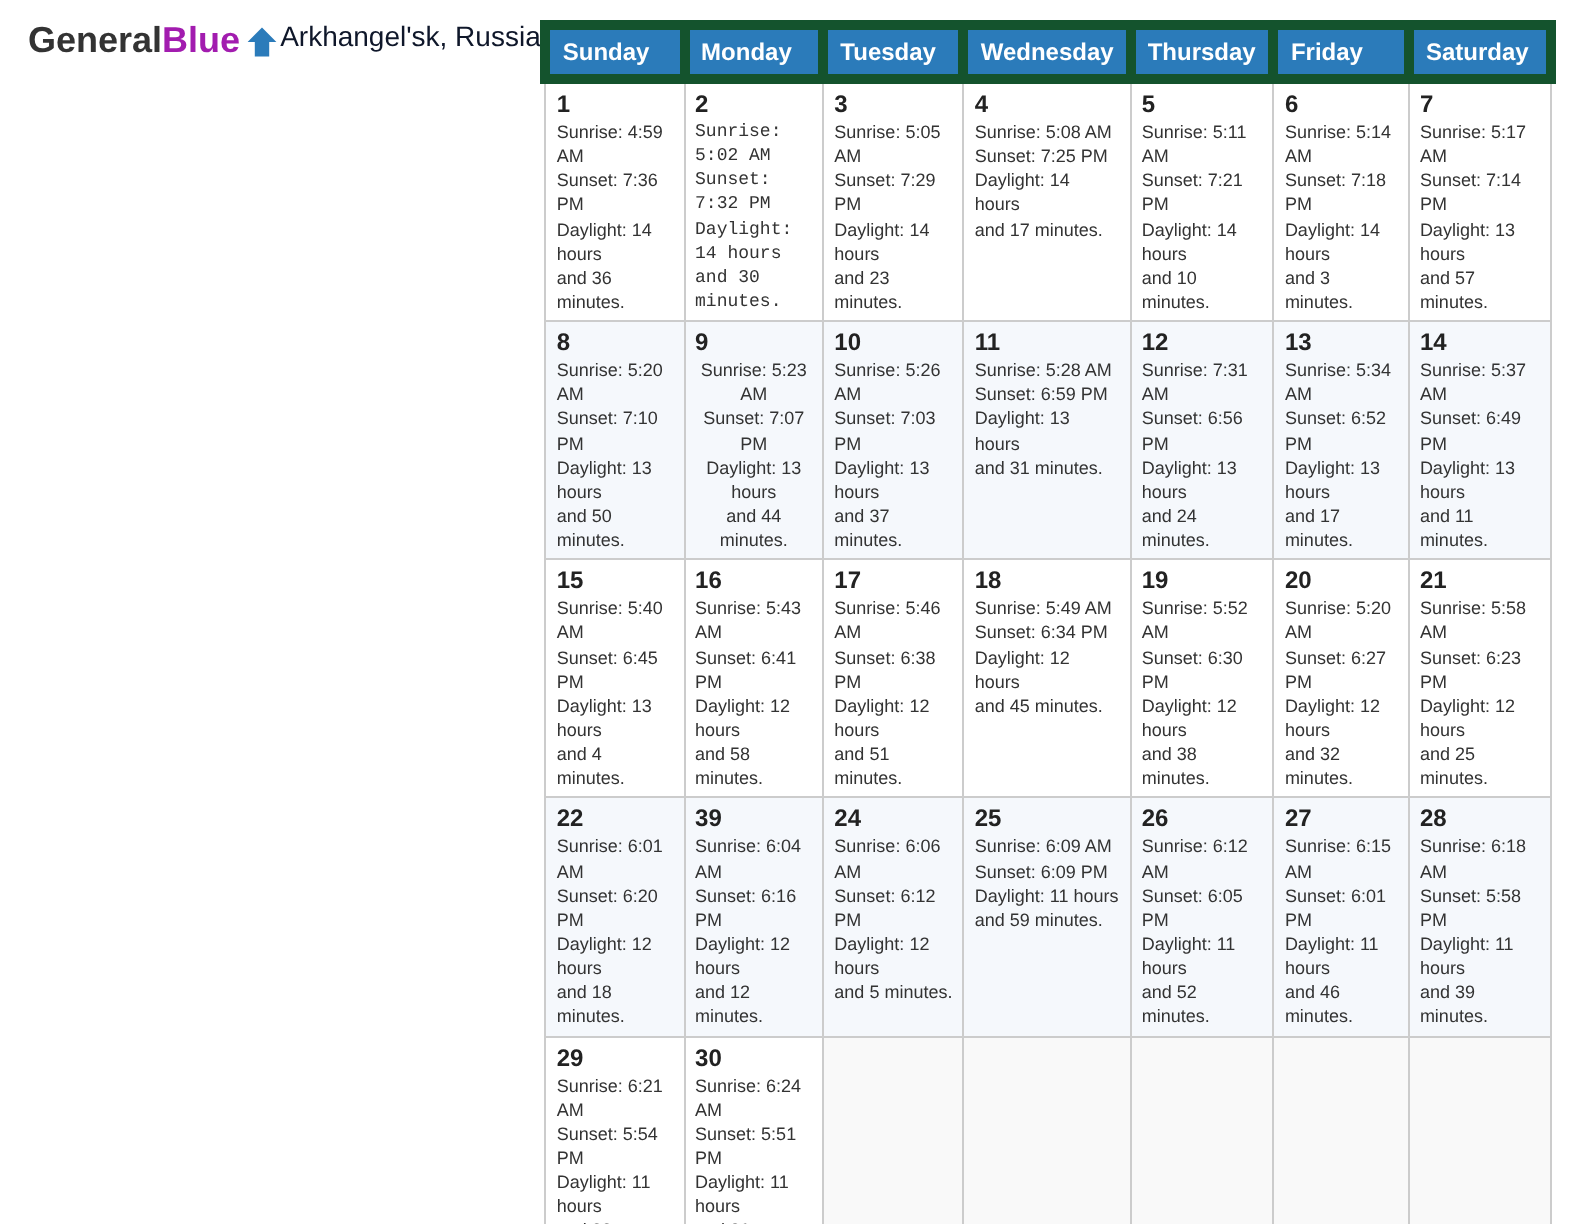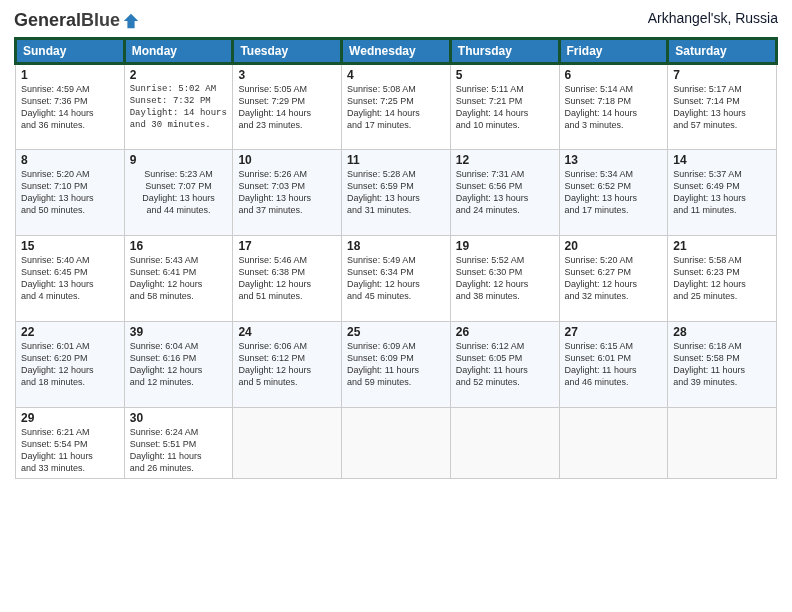--- a/index.html
+++ b/index.html
@@ -8,21 +8,21 @@
       background: #fff;
       width: 792px;
       height: 612px;
       overflow: hidden;
     }
     .page {
       width: 792px;
       height: 455px;
       padding: 10px 14px 10px 14px;
       display: flex;
-      flex-direction: column;
+      flex-direction: row;
     }
     .header {
       display: flex;
       align-items: flex-start;
       justify-content: space-between;
       margin-bottom: 6px;
     }
     .logo {
       display: flex;
       flex-direction: column;
@@ -31,21 +31,21 @@
     .logo-text {
       display: flex;
       align-items: center;
       font-size: 18px;
       font-weight: bold;
     }
     .logo-general {
       color: #333;
     }
     .logo-blue {
-      color: #404040;
+      color: #a21caf;
     }
     .logo-icon {
       width: 18px;
       height: 18px;
       margin-left: 2px;
     }
     .title-block {
       text-align: right;
     }
     .month-title {
@@ -63,21 +63,21 @@
       border-collapse: collapse;
       flex: 1;
     }
     .calendar-table th {
       background: #2b7bba;
       color: #fff;
       text-align: left;
       padding: 4px 6px;
       font-size: 12px;
       font-weight: bold;
-      border: 3px solid #14532d;
+      border: 5px solid #14532d;
     }
     .calendar-table td {
       vertical-align: top;
       padding: 3px 5px;
       border: 1px solid #ccc;
       font-size: 9.5px;
       color: #333;
       background: #fff;
       width: calc(100% / 7);
       height: 86px;

